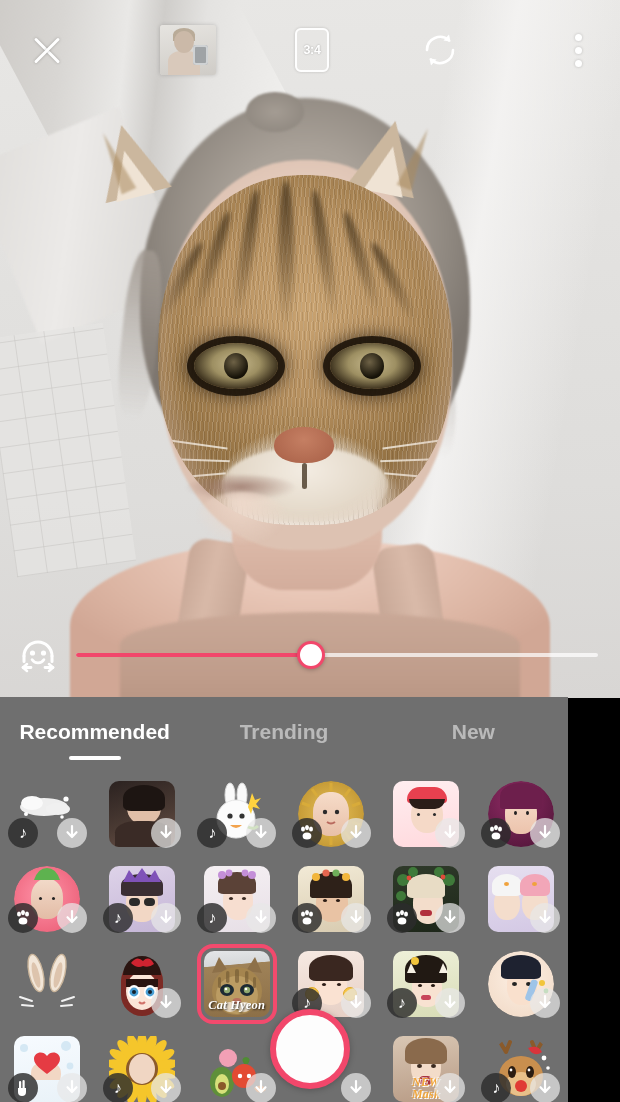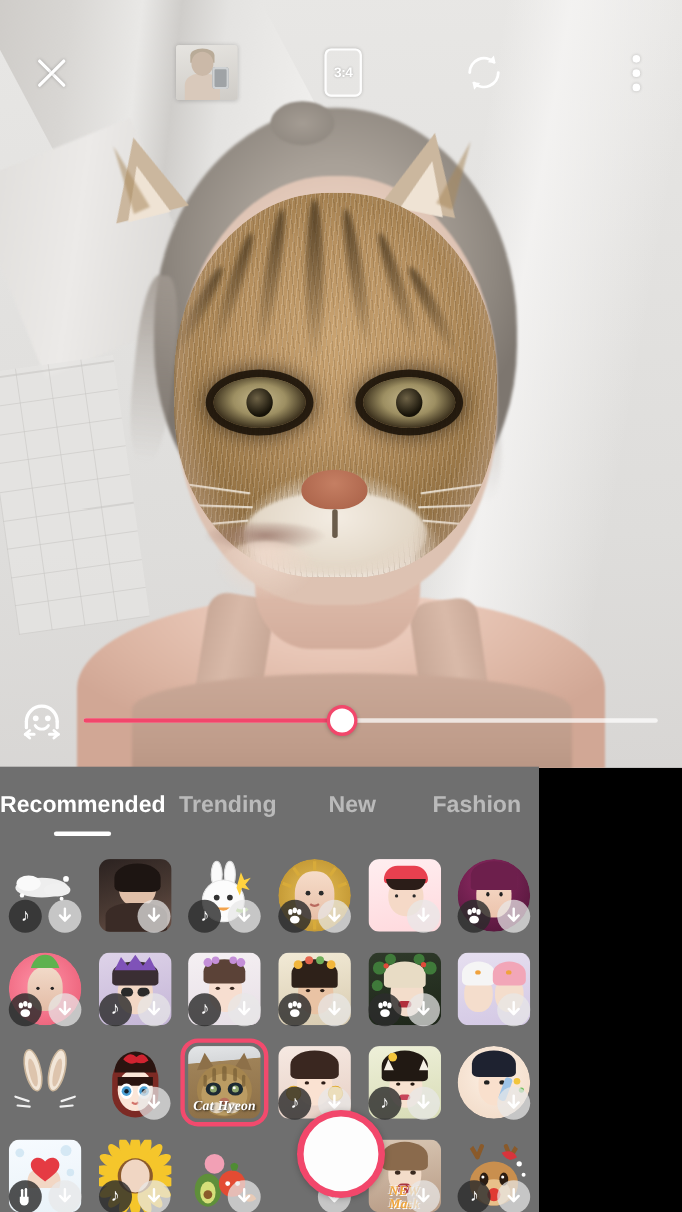--- a/index.html
+++ b/index.html
@@ -243,21 +243,21 @@
   .chin {
     position: absolute; left: 196px; top: 492px;
     width: 92px; height: 52px;
     background: radial-gradient(ellipse at 50% 20%, rgba(238,216,202,.9), rgba(238,216,202,0) 75%);
     border-radius: 50%;
     filter: blur(1.6px);
   }
 
   
   #topbar {
-    position: absolute; left: 0; top: 16px;
+    position: absolute; left: 0; top: 0;
     width: 620px; height: 100px;
     display: flex; align-items: center;
     z-index: 40;
   }
   .tb-slot { display: flex; align-items: center; justify-content: center; }
   #close-btn { width: 94px; height: 100px; cursor: pointer; }
   .x-icon { width: 34px; height: 34px; position: relative; }
   .x-icon::before, .x-icon::after {
     content: ""; position: absolute; left: 0; top: 16px;
     width: 34px; height: 3px; background: #fff; border-radius: 2px;
@@ -332,21 +332,21 @@
     width: 28px; height: 28px; border-radius: 50%;
     background: #fff;
     border: 3px solid #f2476b;
     transform: translateX(-14px);
     box-shadow: 0 1px 4px rgba(0,0,0,.25);
   }
 
   
   #panel {
     position: absolute; left: 0; top: 697px;
-    width: 490px; height: 405px;
+    width: 568px; height: 405px;
     background: #6f6f6f;
     z-index: 35;
   }
 
   #tabs {
     height: 66px; display: flex; align-items: center;
     position: relative;
   }
   .tab {
     flex: 1; text-align: center;
@@ -576,21 +576,20 @@
       <div class="track-fill" id="track-fill" style="width: 234.9px;"></div>
       <div class="thumb" id="slider-thumb" style="left: 234.9px;"></div>
     </div>
   </div>
 
   <div id="panel">
     <div id="tabs">
         <div class="tab active"><span>Recommended</span></div>
         <div class="tab"><span>Trending</span></div>
         <div class="tab"><span>New</span></div>
-        <div class="tab"><span>Fashion</span></div>
       </div>
     <div id="grid">
         <div class="grid-row">
           <div class="cell">
             <div class="sticker plain">
               <div class="art"><svg width="66" height="66" viewBox="0 0 66 66">
                   <ellipse cx="30" cy="26" rx="24" ry="9" fill="#f4f4f4" opacity=".95"></ellipse>
                   <ellipse cx="18" cy="22" rx="11" ry="7" fill="#fafafa"></ellipse>
                   <ellipse cx="44" cy="28" rx="12" ry="6" fill="#f0f0f0"></ellipse>
                   <circle cx="52" cy="18" r="2.6" fill="#fff"></circle>

